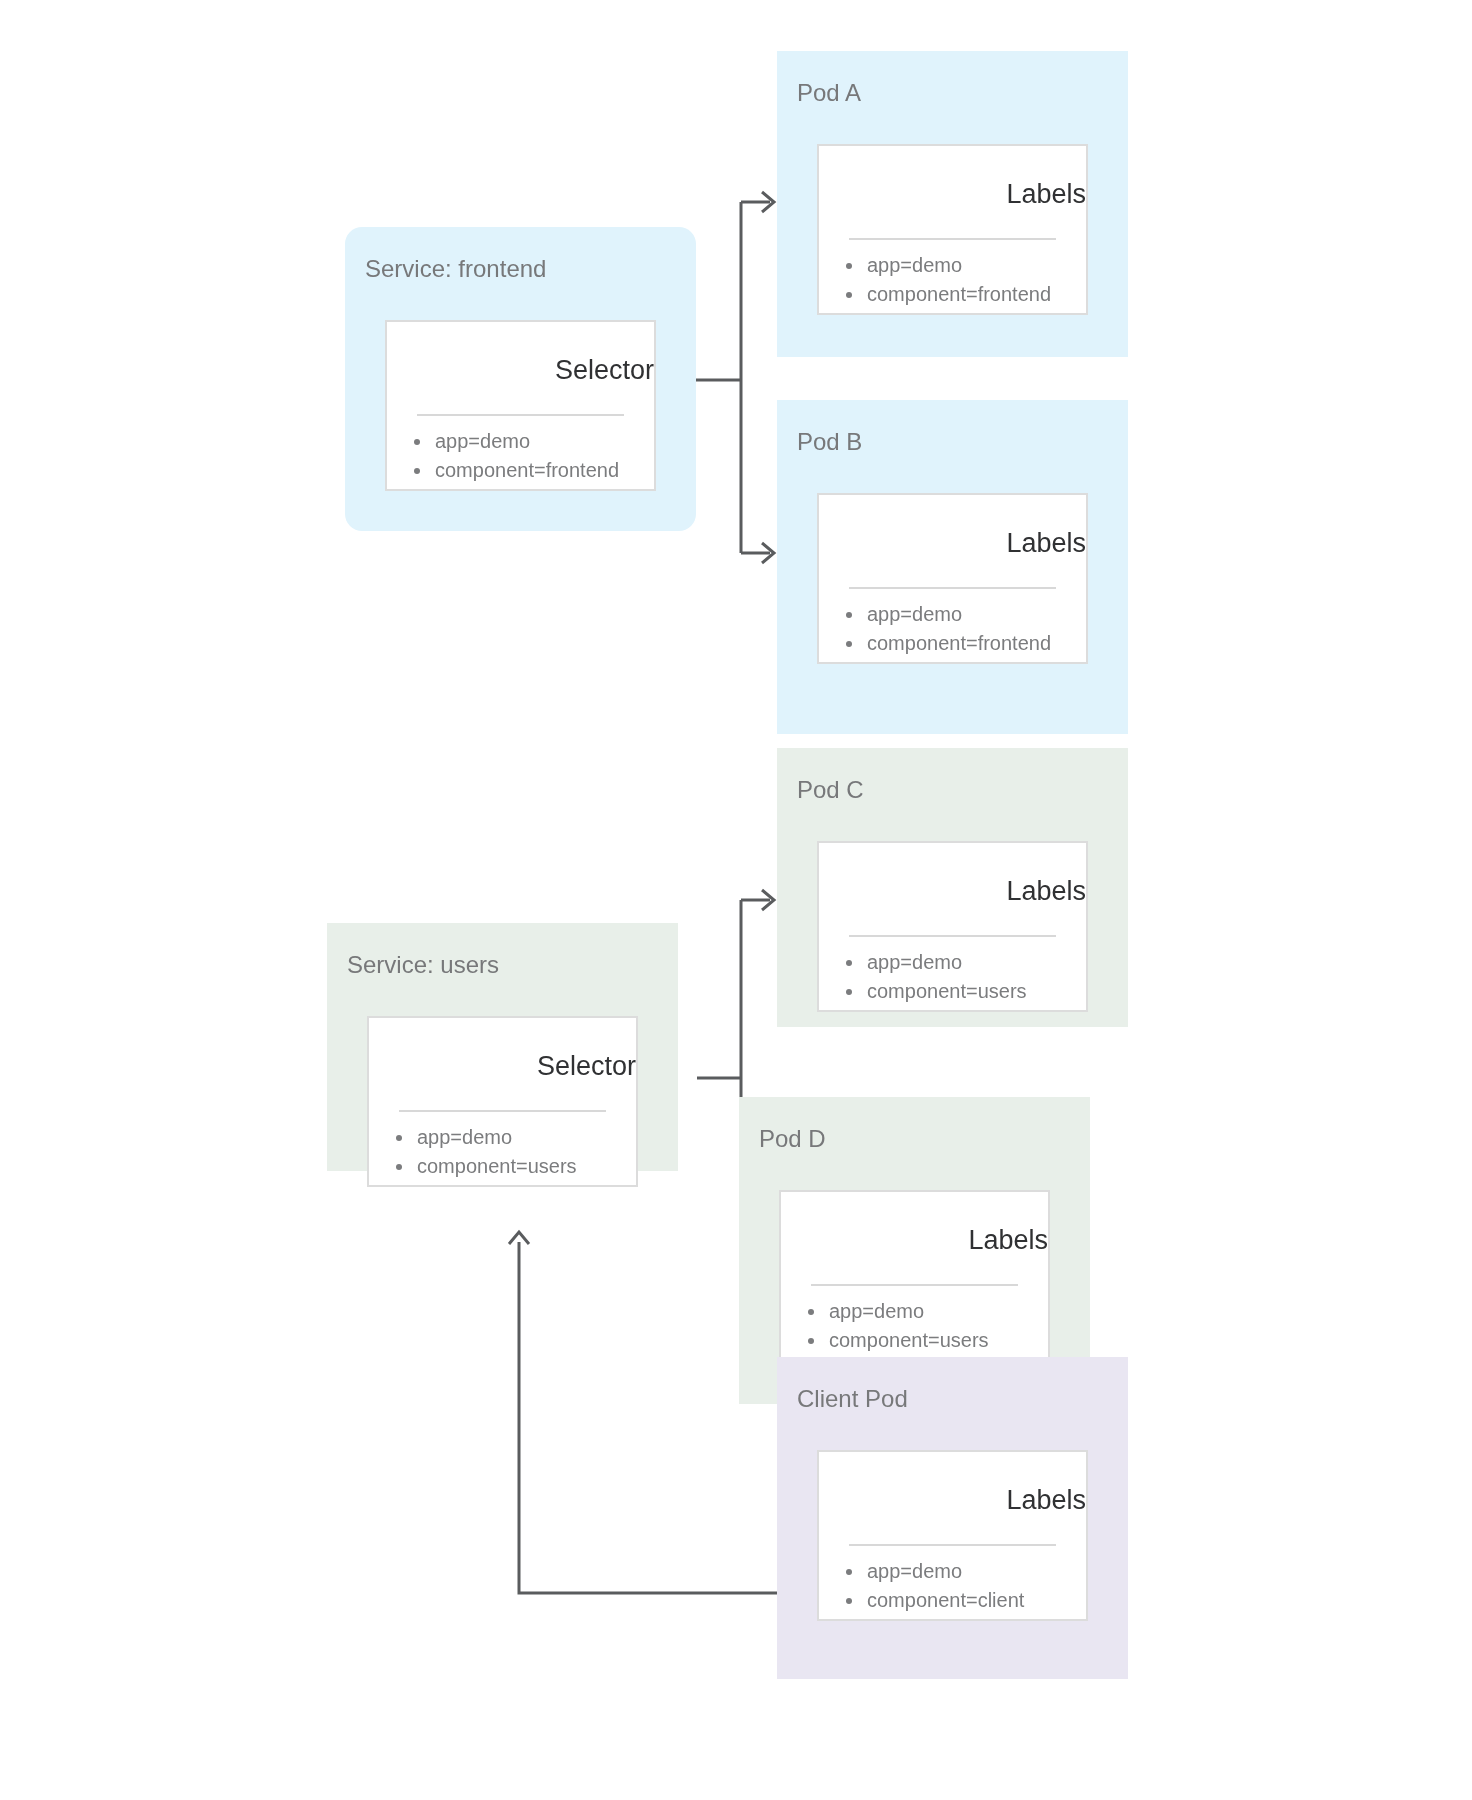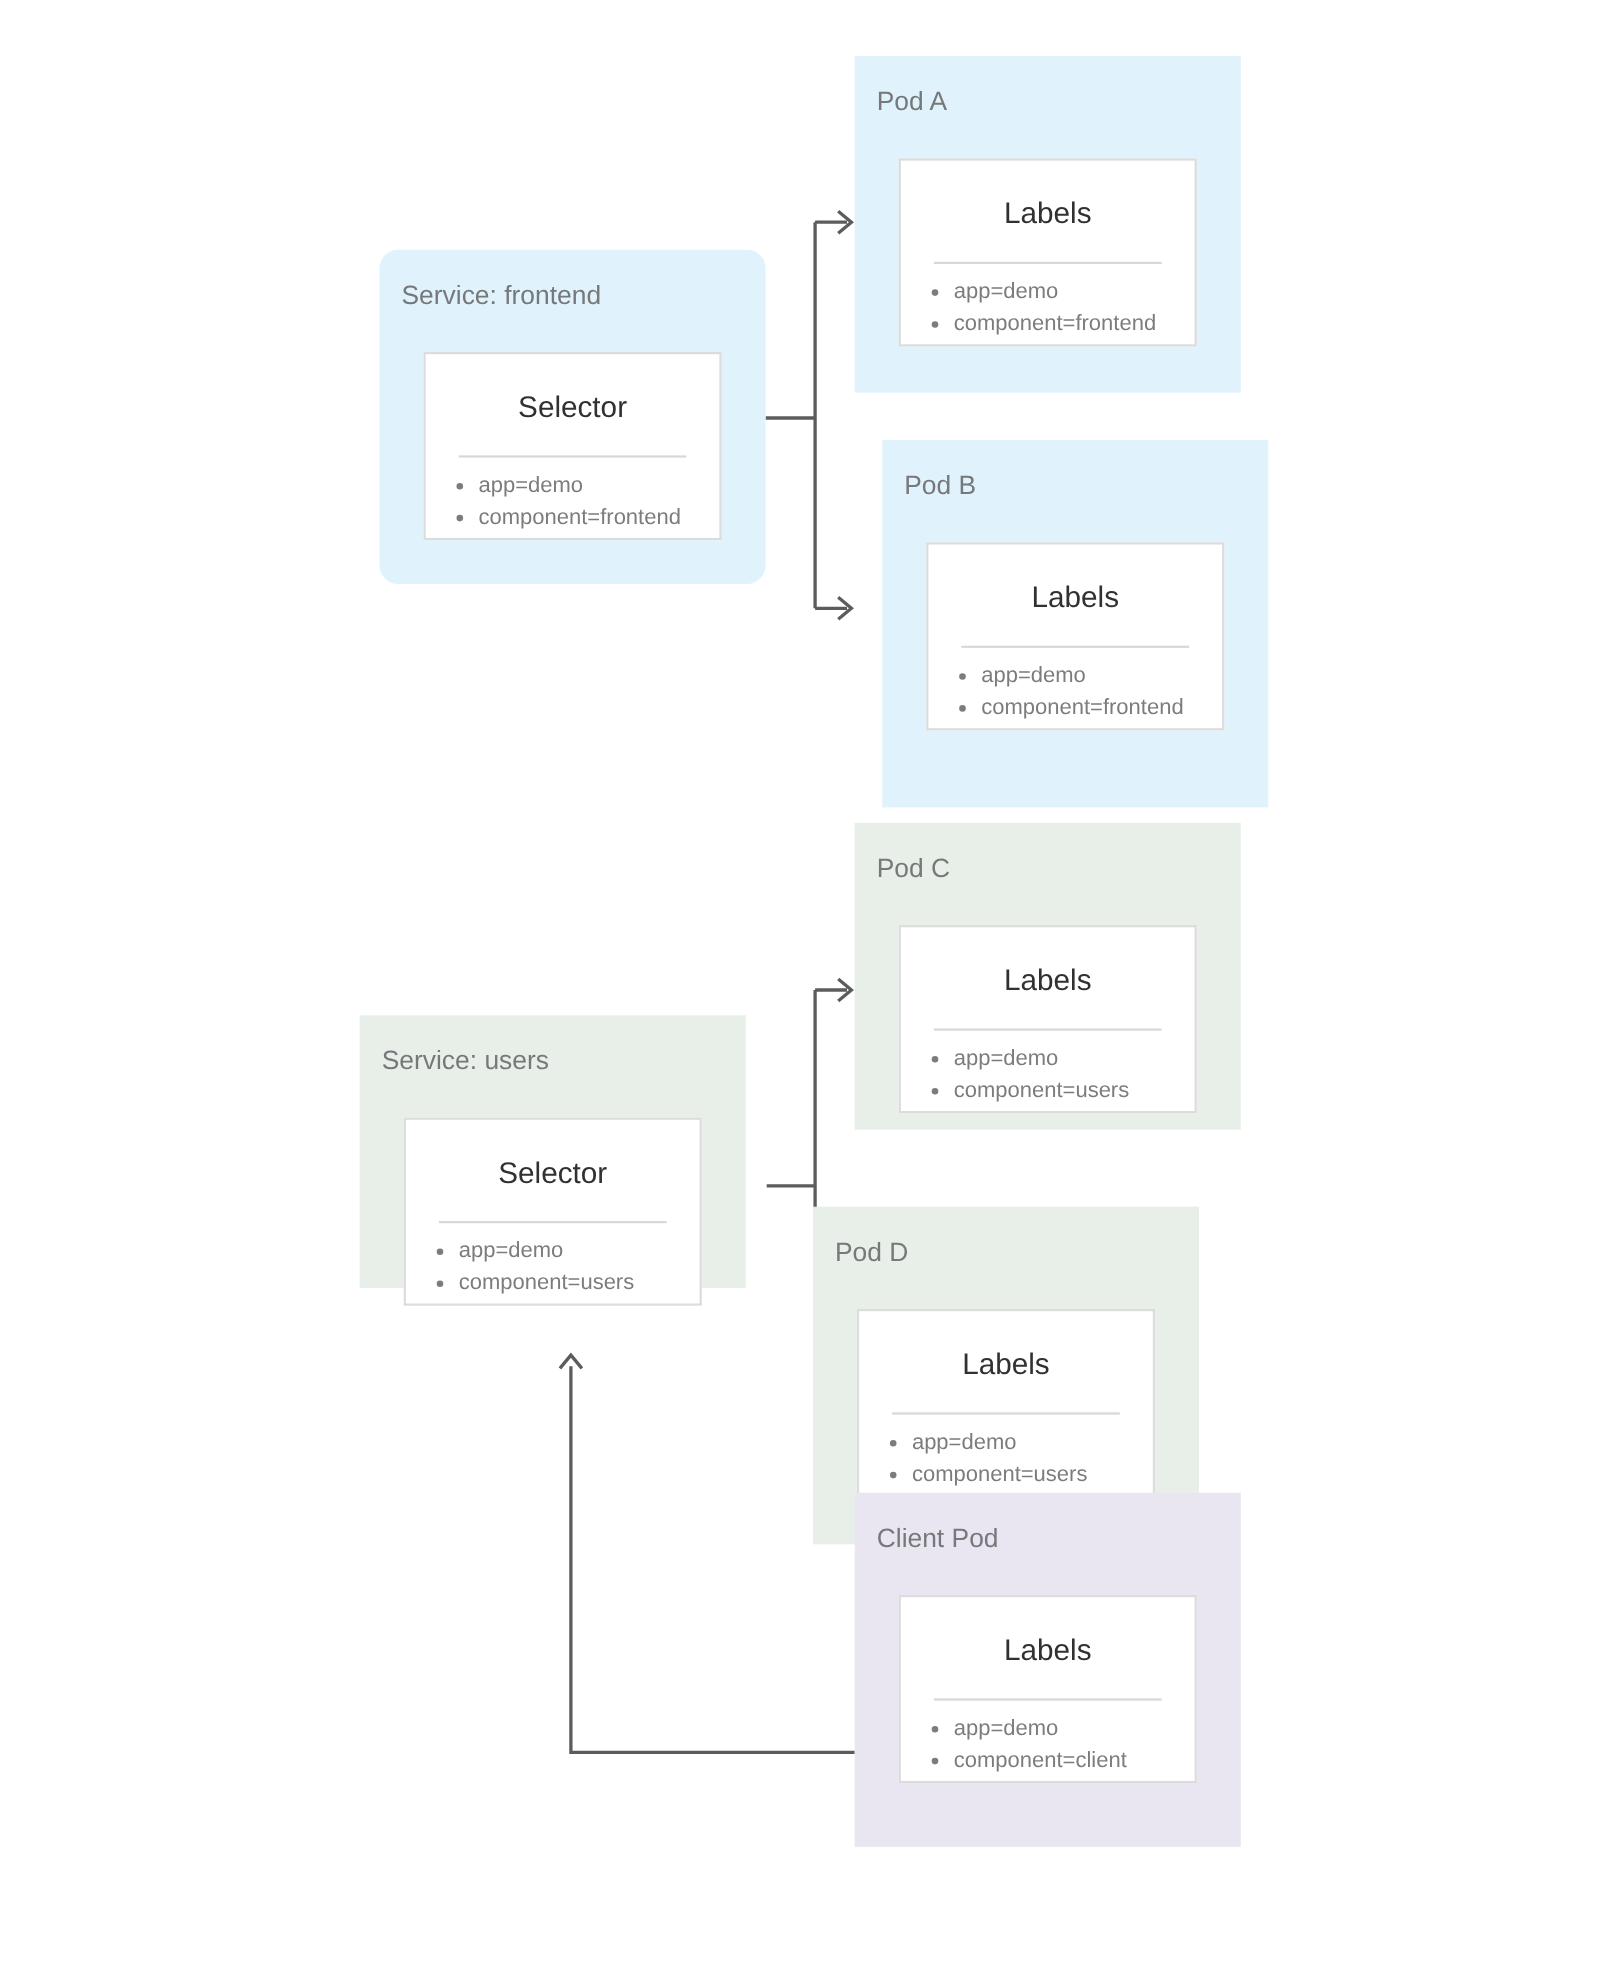--- a/index.html
+++ b/index.html
@@ -17,21 +17,21 @@
     position: absolute;
     width: 351px;
     box-sizing: border-box;
   }
   .node.blue   { background: var(--frontend-group-bg); }
   .node.green  { background: var(--users-group-bg); }
   .node.purple { background: var(--client-pod-bg); }
 
   #service-frontend { left: 345px; top: 227px;  height: 304px; border-radius: 17px; }
   #pod-a            { left: 777px; top: 51px;   height: 306px; }
-  #pod-b            { left: 777px; top: 400px;  height: 334px; margin-left: 25px; }
+  #pod-b            { left: 777px; top: 400px;  height: 334px; }
   #service-users    { left: 327px; top: 923px;  height: 248px; }
   #pod-c            { left: 777px; top: 748px;  height: 279px; }
   #pod-d            { left: 739px; top: 1097px; height: 307px; text-decoration: underline; }
   #client-pod       { left: 777px; top: 1357px; height: 322px; }
 
   .node-label {
     position: absolute;
     left: 20px;
     top: 29px;
     font-size: 24px;
@@ -44,21 +44,21 @@
     left: 40px;
     top: 93px;
     width: 271px;
     height: 171px;
     box-sizing: border-box;
     background: var(--card-bg);
     border: 2px solid var(--card-border);
   }
   .card-heading {
     margin-top: 32px;
-    text-align: center;
+    text-align: right;
     font-size: 27px;
     line-height: 32px;
     color: var(--heading-text);
   }
   .card-divider {
     margin: 28px 30px 0 30px;
     border: 0;
     border-top: 2px solid var(--divider);
   }
   .card-items {

